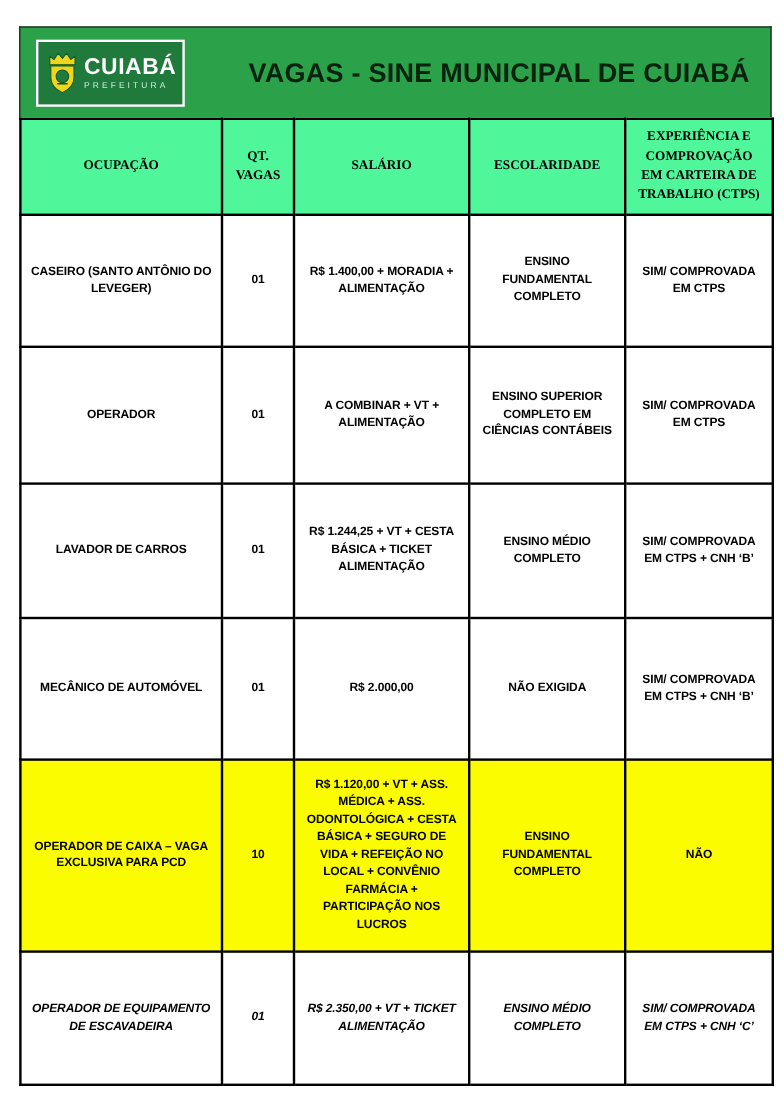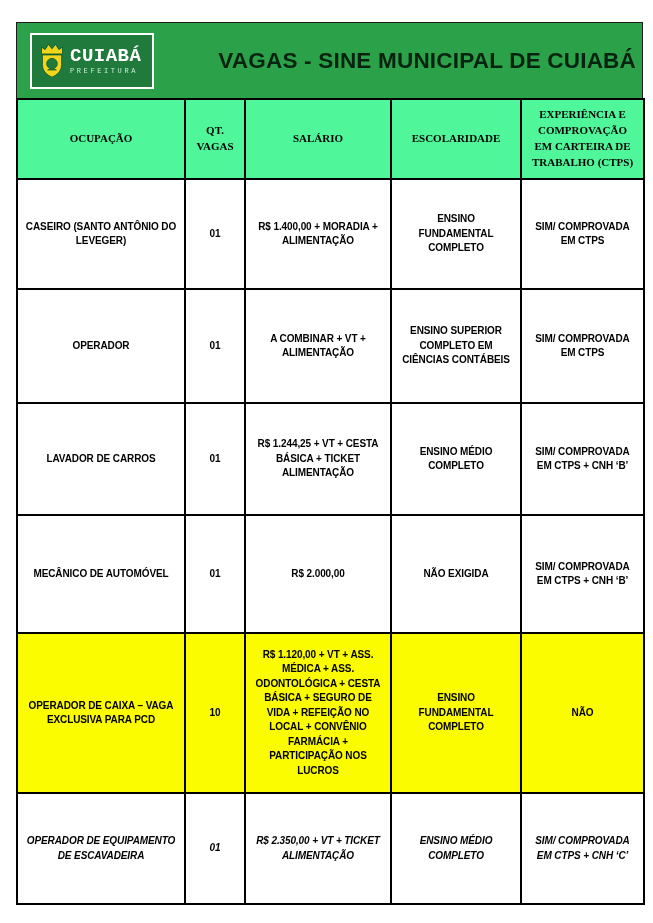--- a/index.html
+++ b/index.html
@@ -25,29 +25,29 @@
   .logo-box {
     margin-left:13px;
     width:124px; height:56px;
     background:#1F7A3C;
     border:2px solid #ffffff;
     display:flex; align-items:center;
     padding-left:6px;
     flex:0 0 auto;
   }
   .crest { width:28px; height:38px; flex:0 0 auto; }
-  .logo-text { margin-left:4px; line-height:1;font-family:Liberation Mono, monospace; }
+  .logo-text { margin-left:4px; line-height:1; }
   .logo-name {
     color:#ffffff; font-weight:bold; font-size:19px; letter-spacing:0.5px;
   }
   .logo-sub {
     color:#cdeedd; font-size:7px; letter-spacing:2.6px; margin-top:2px;
   }
   .banner-title {
-    flex:1 1 auto; text-align:right;
+    flex:1 1 auto; text-align:center;
     font-weight:bold; font-size:22.5px;
     color:#07230f; letter-spacing:0.2px;
     padding-right:6px;
     padding-left:42px;
   }
   
   table {
     width:627px; border-collapse:collapse; table-layout:fixed;
     background:#ffffff;
   }

